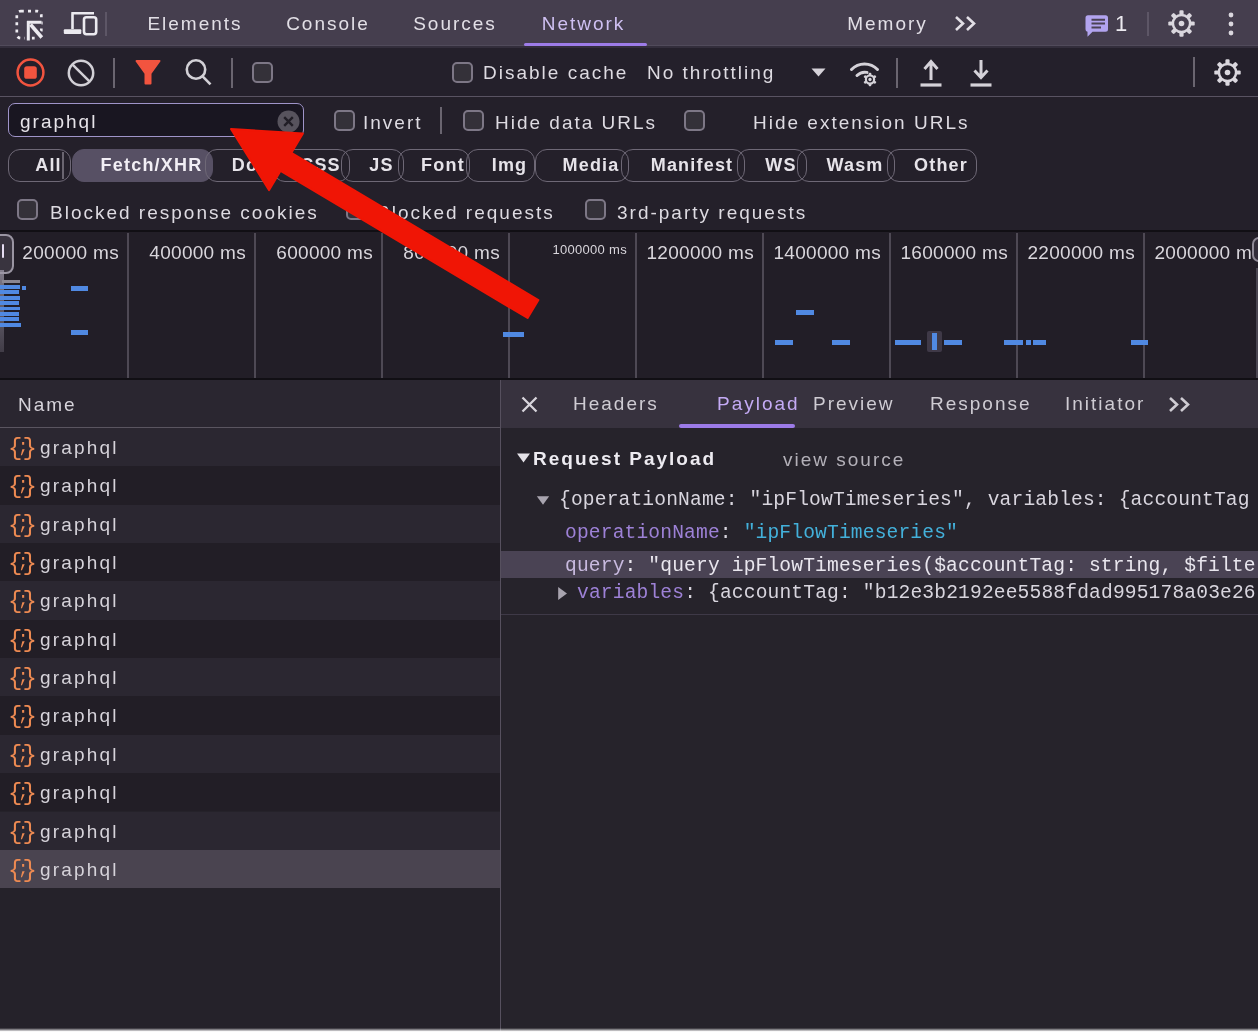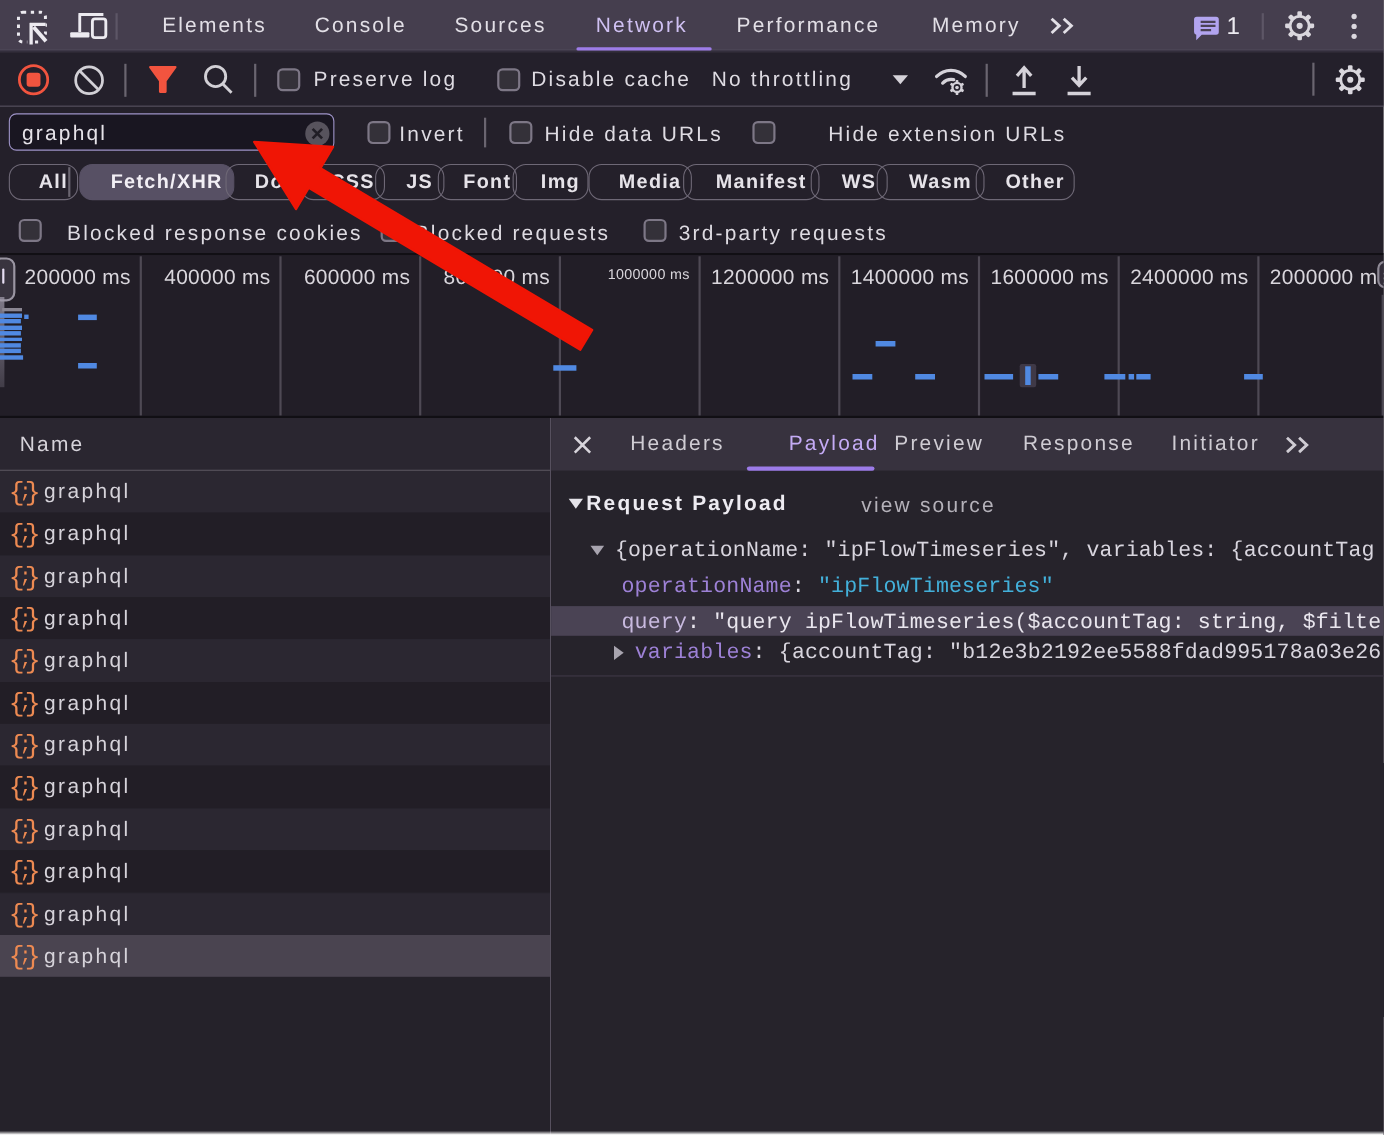--- a/index.html
+++ b/index.html
@@ -57,21 +57,20 @@
     <rect x="1.8" y="20.3" width="17.5" height="4.8" rx="1" fill="#eceaf0"></rect>
     <rect x="22" y="8.2" width="12.2" height="17" rx="2.4" fill="#453e4e" stroke="#eceaf0" stroke-width="2.6"></rect>
   </svg>
   <div class="vdiv" style="left:105px;top:12px;height:24px;background:#5d5666;"></div>
 
   <div class="txt vctr" style="left:140px;top:0;height:46px;width:110px;justify-content:center;color:#e2dfe6;">Elements</div>
   <div class="txt vctr" style="left:276px;top:0;height:46px;width:104px;justify-content:center;color:#e2dfe6;">Console</div>
   <div class="txt vctr" style="left:405px;top:0;height:46px;width:100px;justify-content:center;color:#e2dfe6;">Sources</div>
   <div class="txt vctr" style="left:531px;top:0;height:46px;width:105px;justify-content:center;color:#cfc0f2;">Network</div>
   <div class="abs" style="left:524px;top:42.5px;width:123px;height:3.5px;background:#9d7ce8;border-radius:2px;"></div>
-  <div class="txt vctr" style="left:660px;top:0;height:46px;width:150px;justify-content:center;color:#e2dfe6;">Performance</div>
   <div class="txt vctr" style="left:836px;top:0;height:46px;width:103px;justify-content:center;color:#e2dfe6;">Memory</div>
   <svg class="abs" style="left:953px;top:15px" width="30" height="17" viewBox="0 0 30 17">
     <path d="M3 2 L10 8.5 L3 15 M14 2 L21 8.5 L14 15" stroke="#e2dfe6" stroke-width="2.6" fill="none"></path>
   </svg>
 
   <svg class="abs" style="left:1086px;top:14px" width="26" height="25" viewBox="0 0 26 25">
     <path d="M4 1.2 h15.5 a2.5 2.5 0 0 1 2.5 2.5 v11.5 a2.5 2.5 0 0 1 -2.5 2.5 h-13 l-5 5 v-5 a2.5 2.5 0 0 1 -2 -2.5 l0 -11.5 a2.5 2.5 0 0 1 2.5 -2.5 z" fill="#b2a4ef"></path>
     <path d="M5.5 5.8 h13.5 M5.5 9.6 h13.5 M5.5 13.4 h9.5" stroke="#4a4254" stroke-width="2"></path>
   </svg>
   <div class="txt vctr" style="left:1115px;top:0;height:48px;color:#eceaf0;font-size:22px;">1</div>
@@ -104,21 +103,20 @@
   <svg class="abs" style="left:134px;top:59px" width="28" height="27" viewBox="0 0 28 27">
     <path d="M2.5 2 h23 l-9 12.5 v10 h-5 v-10 z" fill="#f2543f" stroke="#f2543f" stroke-width="2" stroke-linejoin="round"></path>
   </svg>
 
   <svg class="abs" style="left:184px;top:58px" width="29" height="29" viewBox="0 0 29 29">
     <circle cx="12" cy="11.5" r="9.2" fill="none" stroke="#d2d0d6" stroke-width="2.6"></circle>
     <line x1="18.6" y1="18.3" x2="26.5" y2="26.3" stroke="#d2d0d6" stroke-width="2.6"></line>
   </svg>
   <div class="vdiv" style="left:231px;top:58px;height:30px;"></div>
   <div class="cb" style="left:252px;top:61.5px;"></div>
-  <div class="txt vctr" style="left:285px;top:48px;height:48px;">Preserve log</div>
   <div class="cb" style="left:452px;top:61.5px;"></div>
   <div class="txt vctr" style="left:483px;top:48px;height:48px;">Disable cache</div>
   <div class="txt vctr" style="left:647px;top:48px;height:48px;">No throttling</div>
   <svg class="abs" style="left:810px;top:67px" width="17" height="11" viewBox="0 0 17 11">
     <path d="M1.5 1.5 L8.5 9.5 L15.5 1.5 z" fill="#d5d2d9"></path>
   </svg>
 
   <svg class="abs" style="left:848px;top:58px" width="34" height="30" viewBox="0 0 34 30">
     <path d="M3.5 11.5 a 18 18 0 0 1 26 0" fill="none" stroke="#d5d2d9" stroke-width="3" stroke-linecap="round"></path>
     <path d="M9 17.5 a 11 11 0 0 1 10 -3.1" fill="none" stroke="#d5d2d9" stroke-width="3" stroke-linecap="round"></path>
@@ -173,21 +171,21 @@
   <div class="pill" style="left:341px;width:43px;">JS</div>
   <div class="pill" style="left:398px;width:52px;">Font</div>
   <div class="pill" style="left:466px;width:49px;">Img</div>
   <div class="pill" style="left:535px;width:74px;">Media</div>
   <div class="pill" style="left:621px;width:104px;">Manifest</div>
   <div class="pill" style="left:737px;width:50px;">WS</div>
   <div class="pill" style="left:797px;width:78px;">Wasm</div>
   <div class="pill" style="left:887px;width:70px;">Other</div>
 
   <div class="cb" style="left:17px;top:199px;"></div>
-  <div class="txt" style="left:61px;top:203px;">Blocked response cookies</div>
+  <div class="txt" style="left:50px;top:203px;">Blocked response cookies</div>
   <div class="cb" style="left:346px;top:199px;"></div>
   <div class="txt" style="left:377px;top:203px;">Blocked requests</div>
   <div class="cb" style="left:585px;top:199px;"></div>
   <div class="txt" style="left:617px;top:203px;">3rd-party requests</div>
 
   <div class="abs" style="left:0;top:230px;width:1258px;height:2px;background:#110f14;"></div>
   <div class="abs" id="timeline" style="left:0;top:232px;width:1258px;height:146px;background:#221e27;overflow:hidden;">
     <div class="abs" style="left:127px;top:1px;width:1.5px;height:145px;background:#4e4954;"></div>
     <div class="abs" style="left:254px;top:1px;width:1.5px;height:145px;background:#4e4954;"></div>
     <div class="abs" style="left:381px;top:1px;width:1.5px;height:145px;background:#4e4954;"></div>
@@ -198,21 +196,21 @@
     <div class="abs" style="left:1016px;top:1px;width:1.5px;height:145px;background:#4e4954;"></div>
     <div class="abs" style="left:1143px;top:1px;width:1.5px;height:145px;background:#4e4954;"></div>
     <div class="txt" style="right:1139px;top:11px;color:#d9d6dc;font-size:19px;letter-spacing:0.3px;">200000 ms</div>
     <div class="txt" style="right:1012px;top:11px;color:#d9d6dc;font-size:19px;letter-spacing:0.3px;">400000 ms</div>
     <div class="txt" style="right:885px;top:11px;color:#d9d6dc;font-size:19px;letter-spacing:0.3px;">600000 ms</div>
     <div class="txt" style="right:758px;top:11px;color:#d9d6dc;font-size:19px;letter-spacing:0.3px;">800000 ms</div>
     <div class="txt" style="right:631px;top:11px;color:#d9d6dc;font-size:13px;letter-spacing:0.3px;">1000000 ms</div>
     <div class="txt" style="right:504px;top:11px;color:#d9d6dc;font-size:19px;letter-spacing:0.3px;">1200000 ms</div>
     <div class="txt" style="right:377px;top:11px;color:#d9d6dc;font-size:19px;letter-spacing:0.3px;">1400000 ms</div>
     <div class="txt" style="right:250px;top:11px;color:#d9d6dc;font-size:19px;letter-spacing:0.3px;">1600000 ms</div>
-    <div class="txt" style="right:123px;top:11px;color:#d9d6dc;font-size:19px;letter-spacing:0.3px;">2400000 ms</div>
+    <div class="txt" style="right:123px;top:11px;color:#d9d6dc;font-size:19px;letter-spacing:0.3px;">2200000 ms</div>
     <div class="txt" style="right:-4px;top:11px;color:#d9d6dc;font-size:19px;letter-spacing:0.3px;">2000000 ms</div>
 
     <div class="abs" style="left:-7px;top:1.5px;width:17px;height:36px;background:#39343f;border:2.5px solid #9a95a2;border-radius:8px;"></div>
     <div class="abs" style="left:1.8px;top:11.6px;width:2.2px;height:14px;background:#e6ddf2;border-radius:1px;"></div>
     <div class="abs" style="left:0;top:37.5px;width:3.5px;height:82px;background:linear-gradient(to bottom, rgba(158,152,168,0.75), rgba(158,152,168,0.25));"></div>
 
     <div class="abs" style="left:1251.5px;top:5px;width:14px;height:21px;background:#332e3a;border:2.5px solid #8f8a96;border-radius:7px;"></div>
     <div class="abs" style="left:1256.2px;top:36px;width:1.8px;height:110px;background:rgba(150,145,160,0.35);"></div>
 
     <div class="abs" style="left:2px;top:48px;width:18px;height:3px;background:#8a8692;"></div>

